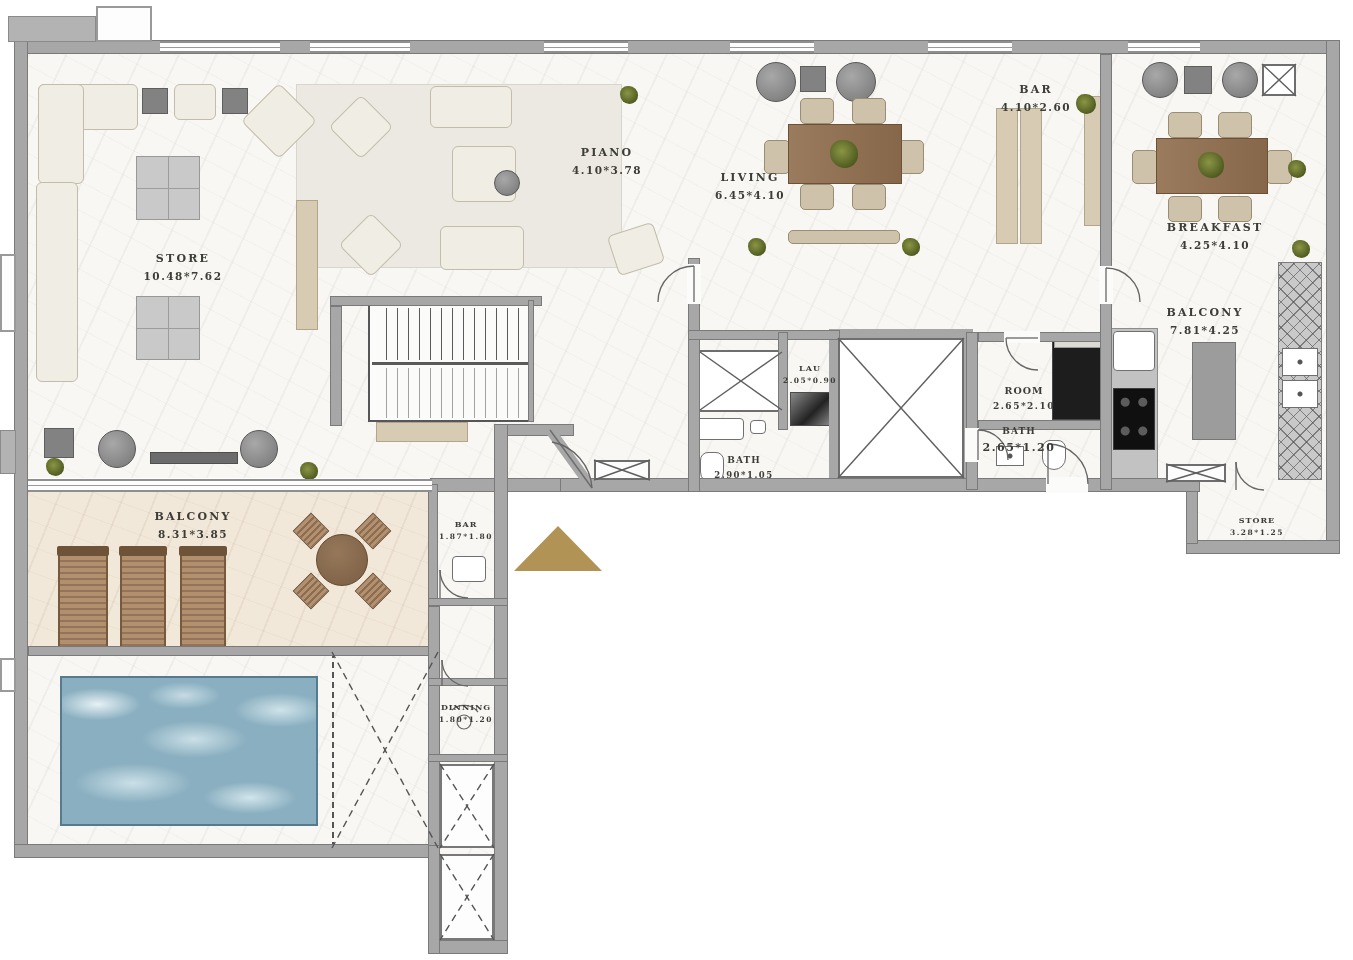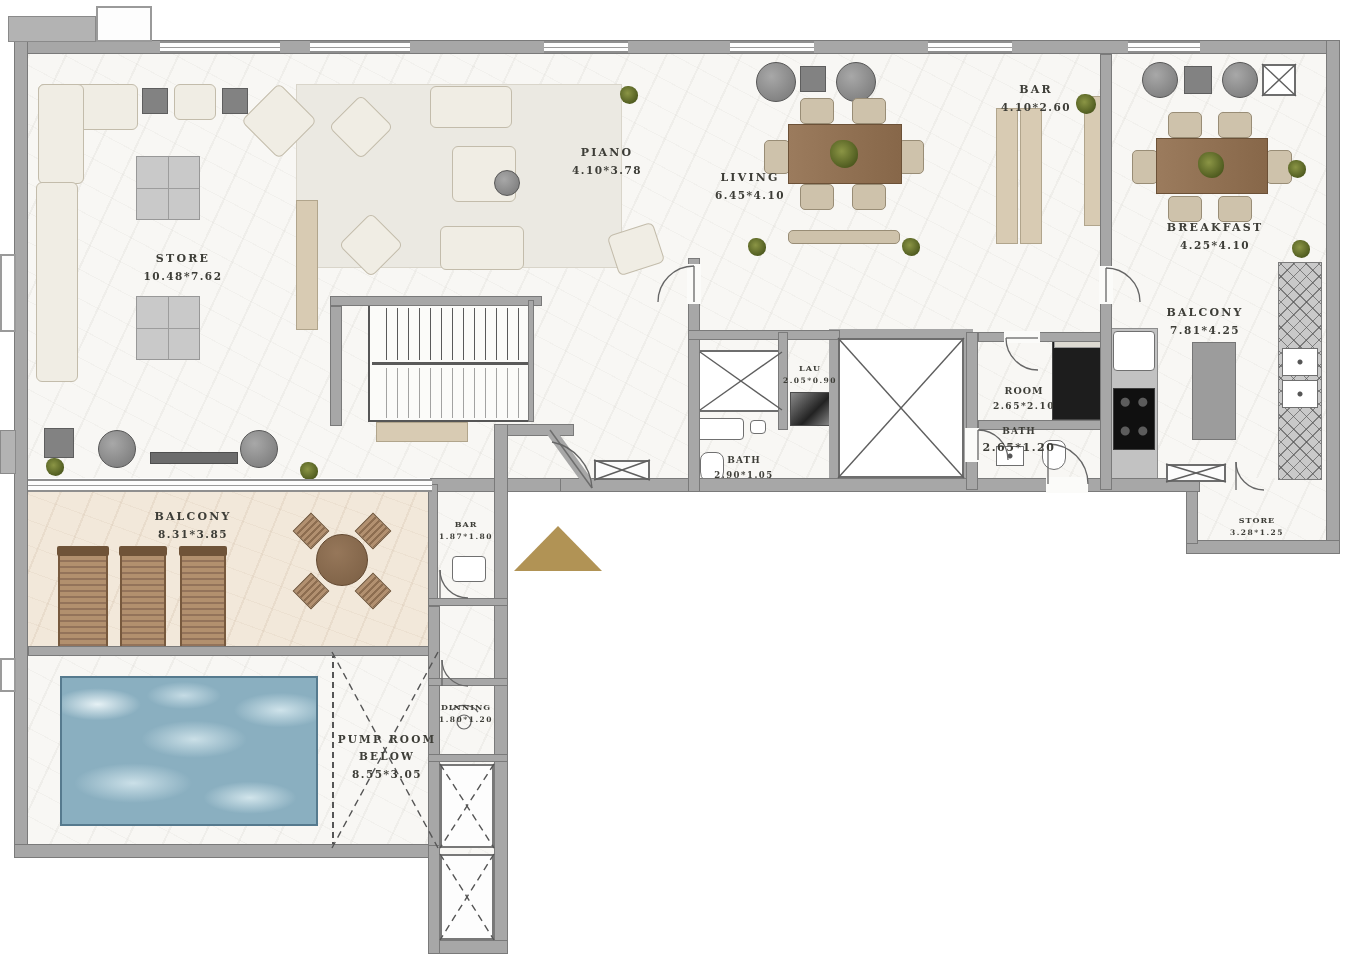--- a/index.html
+++ b/index.html
@@ -372,18 +372,14 @@
     <div class="dims">8.31*3.85</div>
   </div>
   <div class="label sm" style="left:466px;top:531px;">
     <div>BAR</div>
     <div class="dims">1.87*1.80</div>
   </div>
   <div class="label sm" style="left:466px;top:714px;">
     <div>DINNING</div>
     <div class="dims">1.80*1.20</div>
   </div>
-  <div class="label wrap" style="left:387px;top:757px;">
-    <div>PUMP ROOM BELOW</div>
-    <div class="dims">8.55*3.05</div>
-  </div>
 
 </div>
 
 </body></html>

